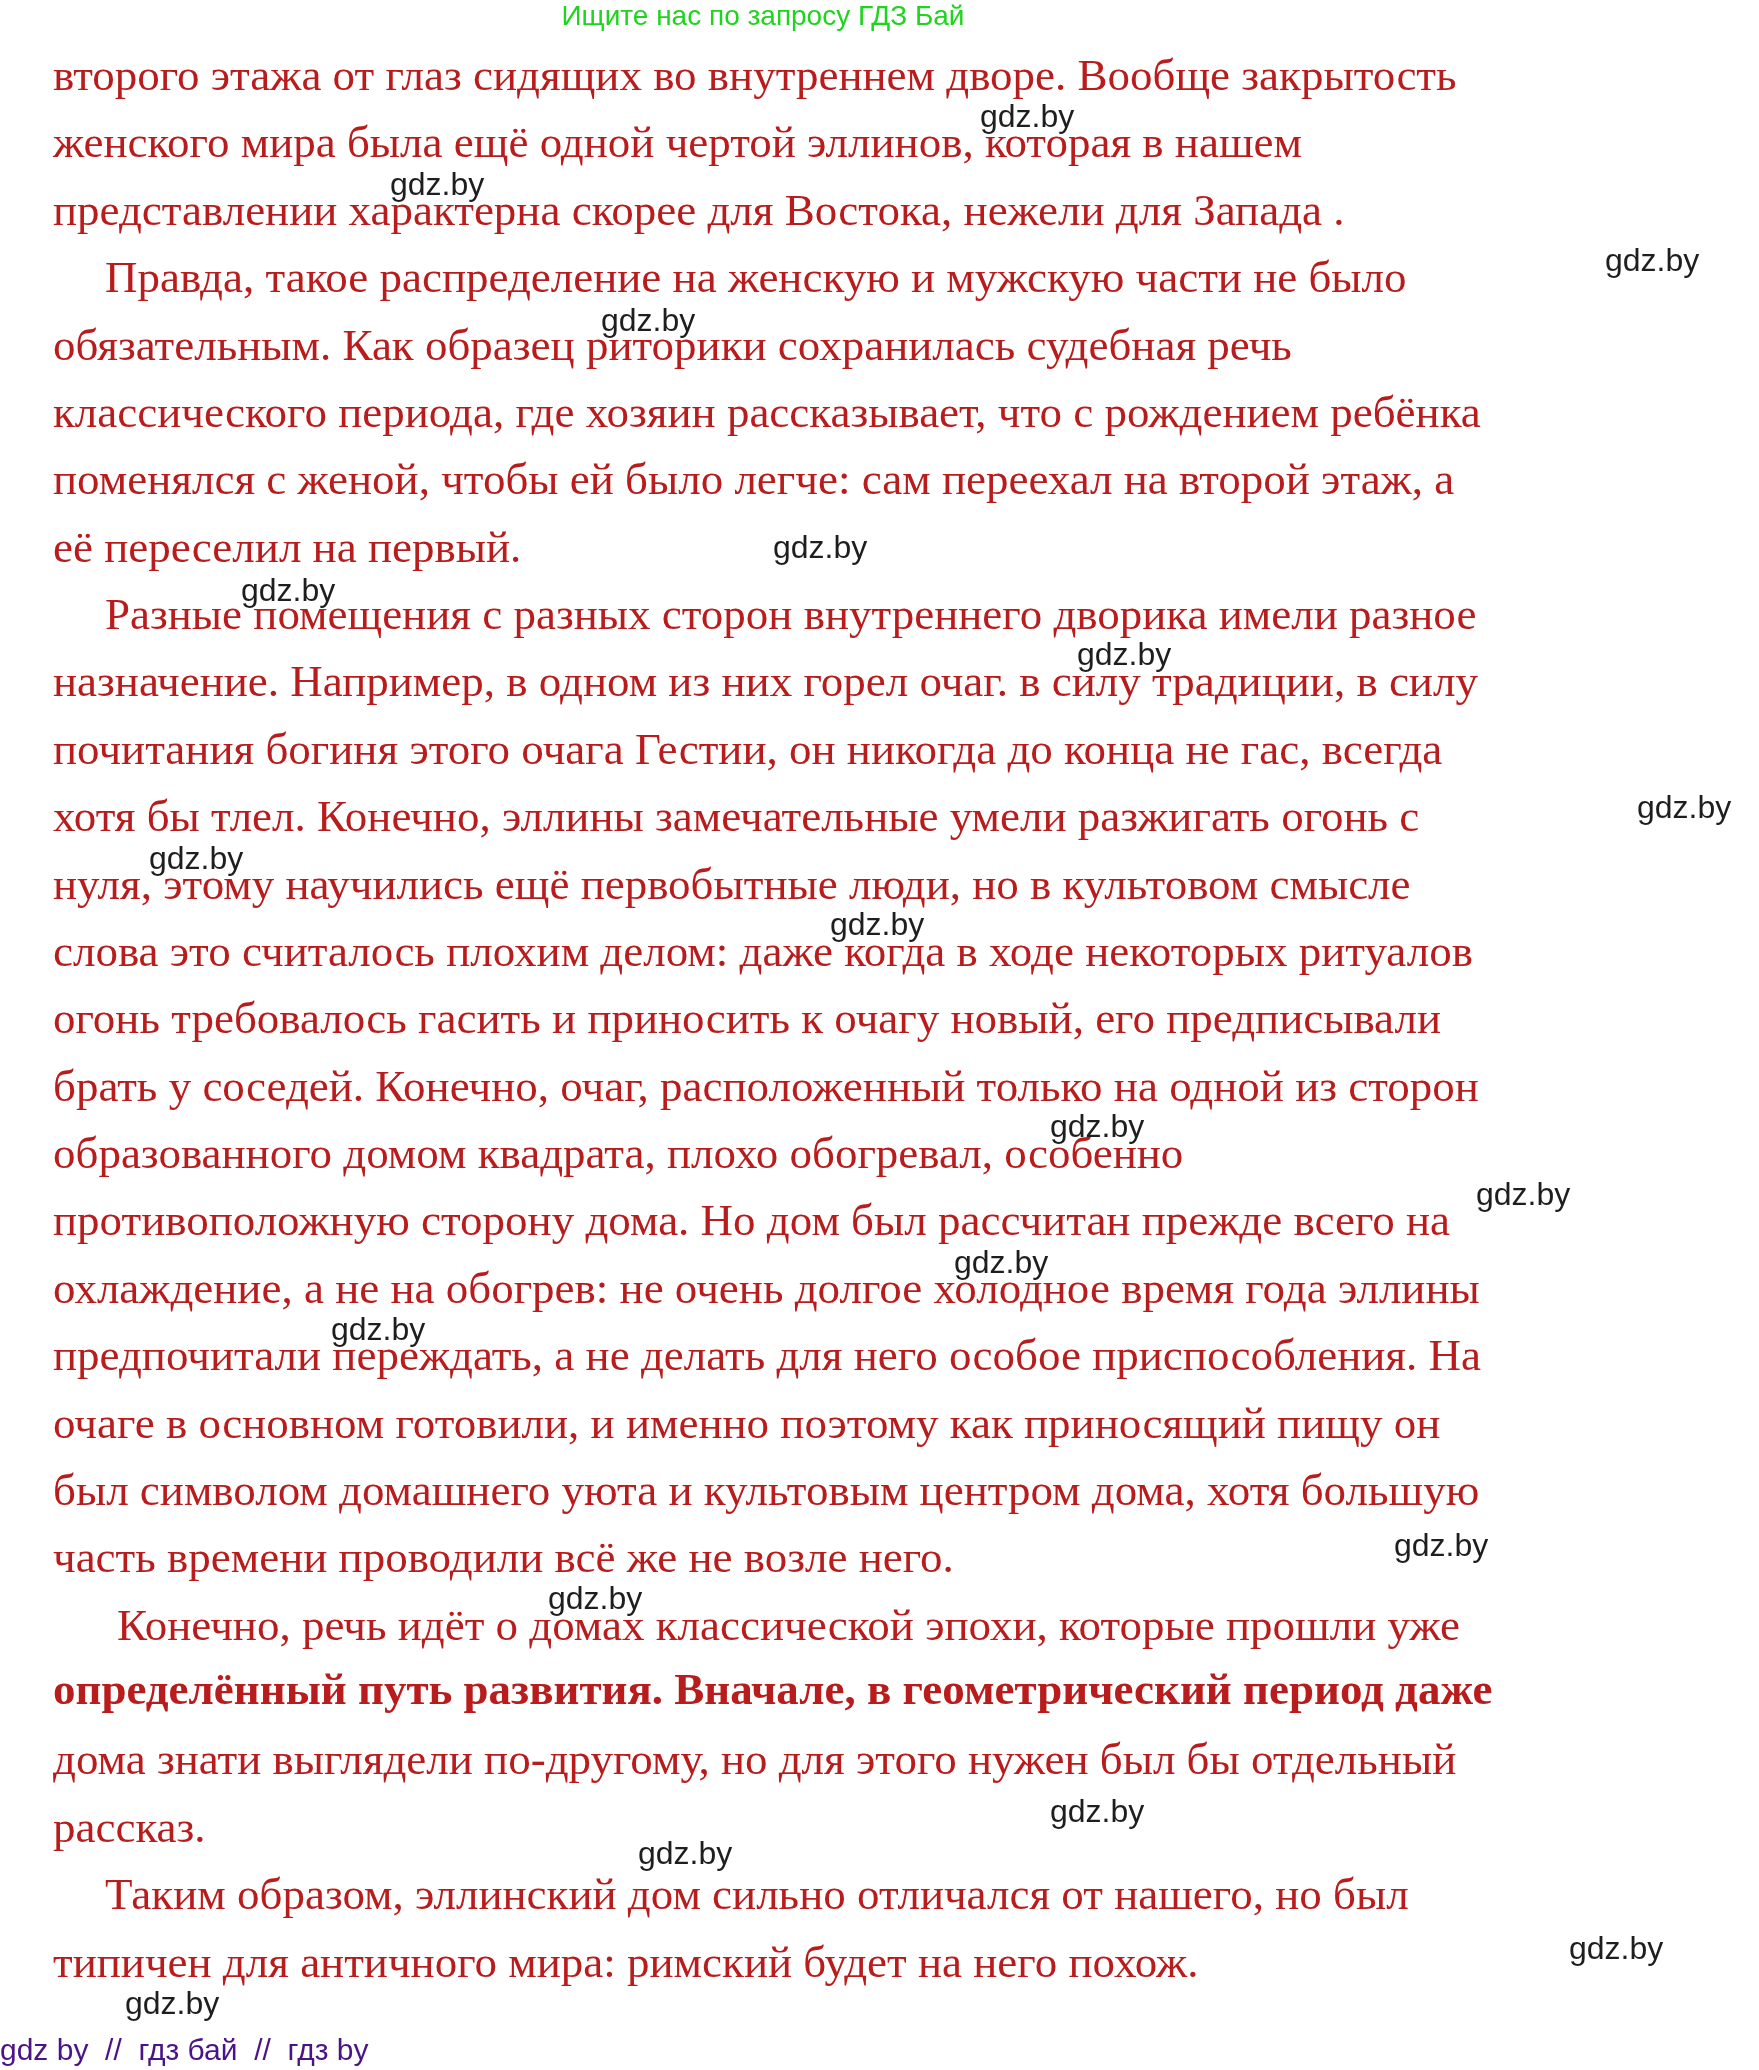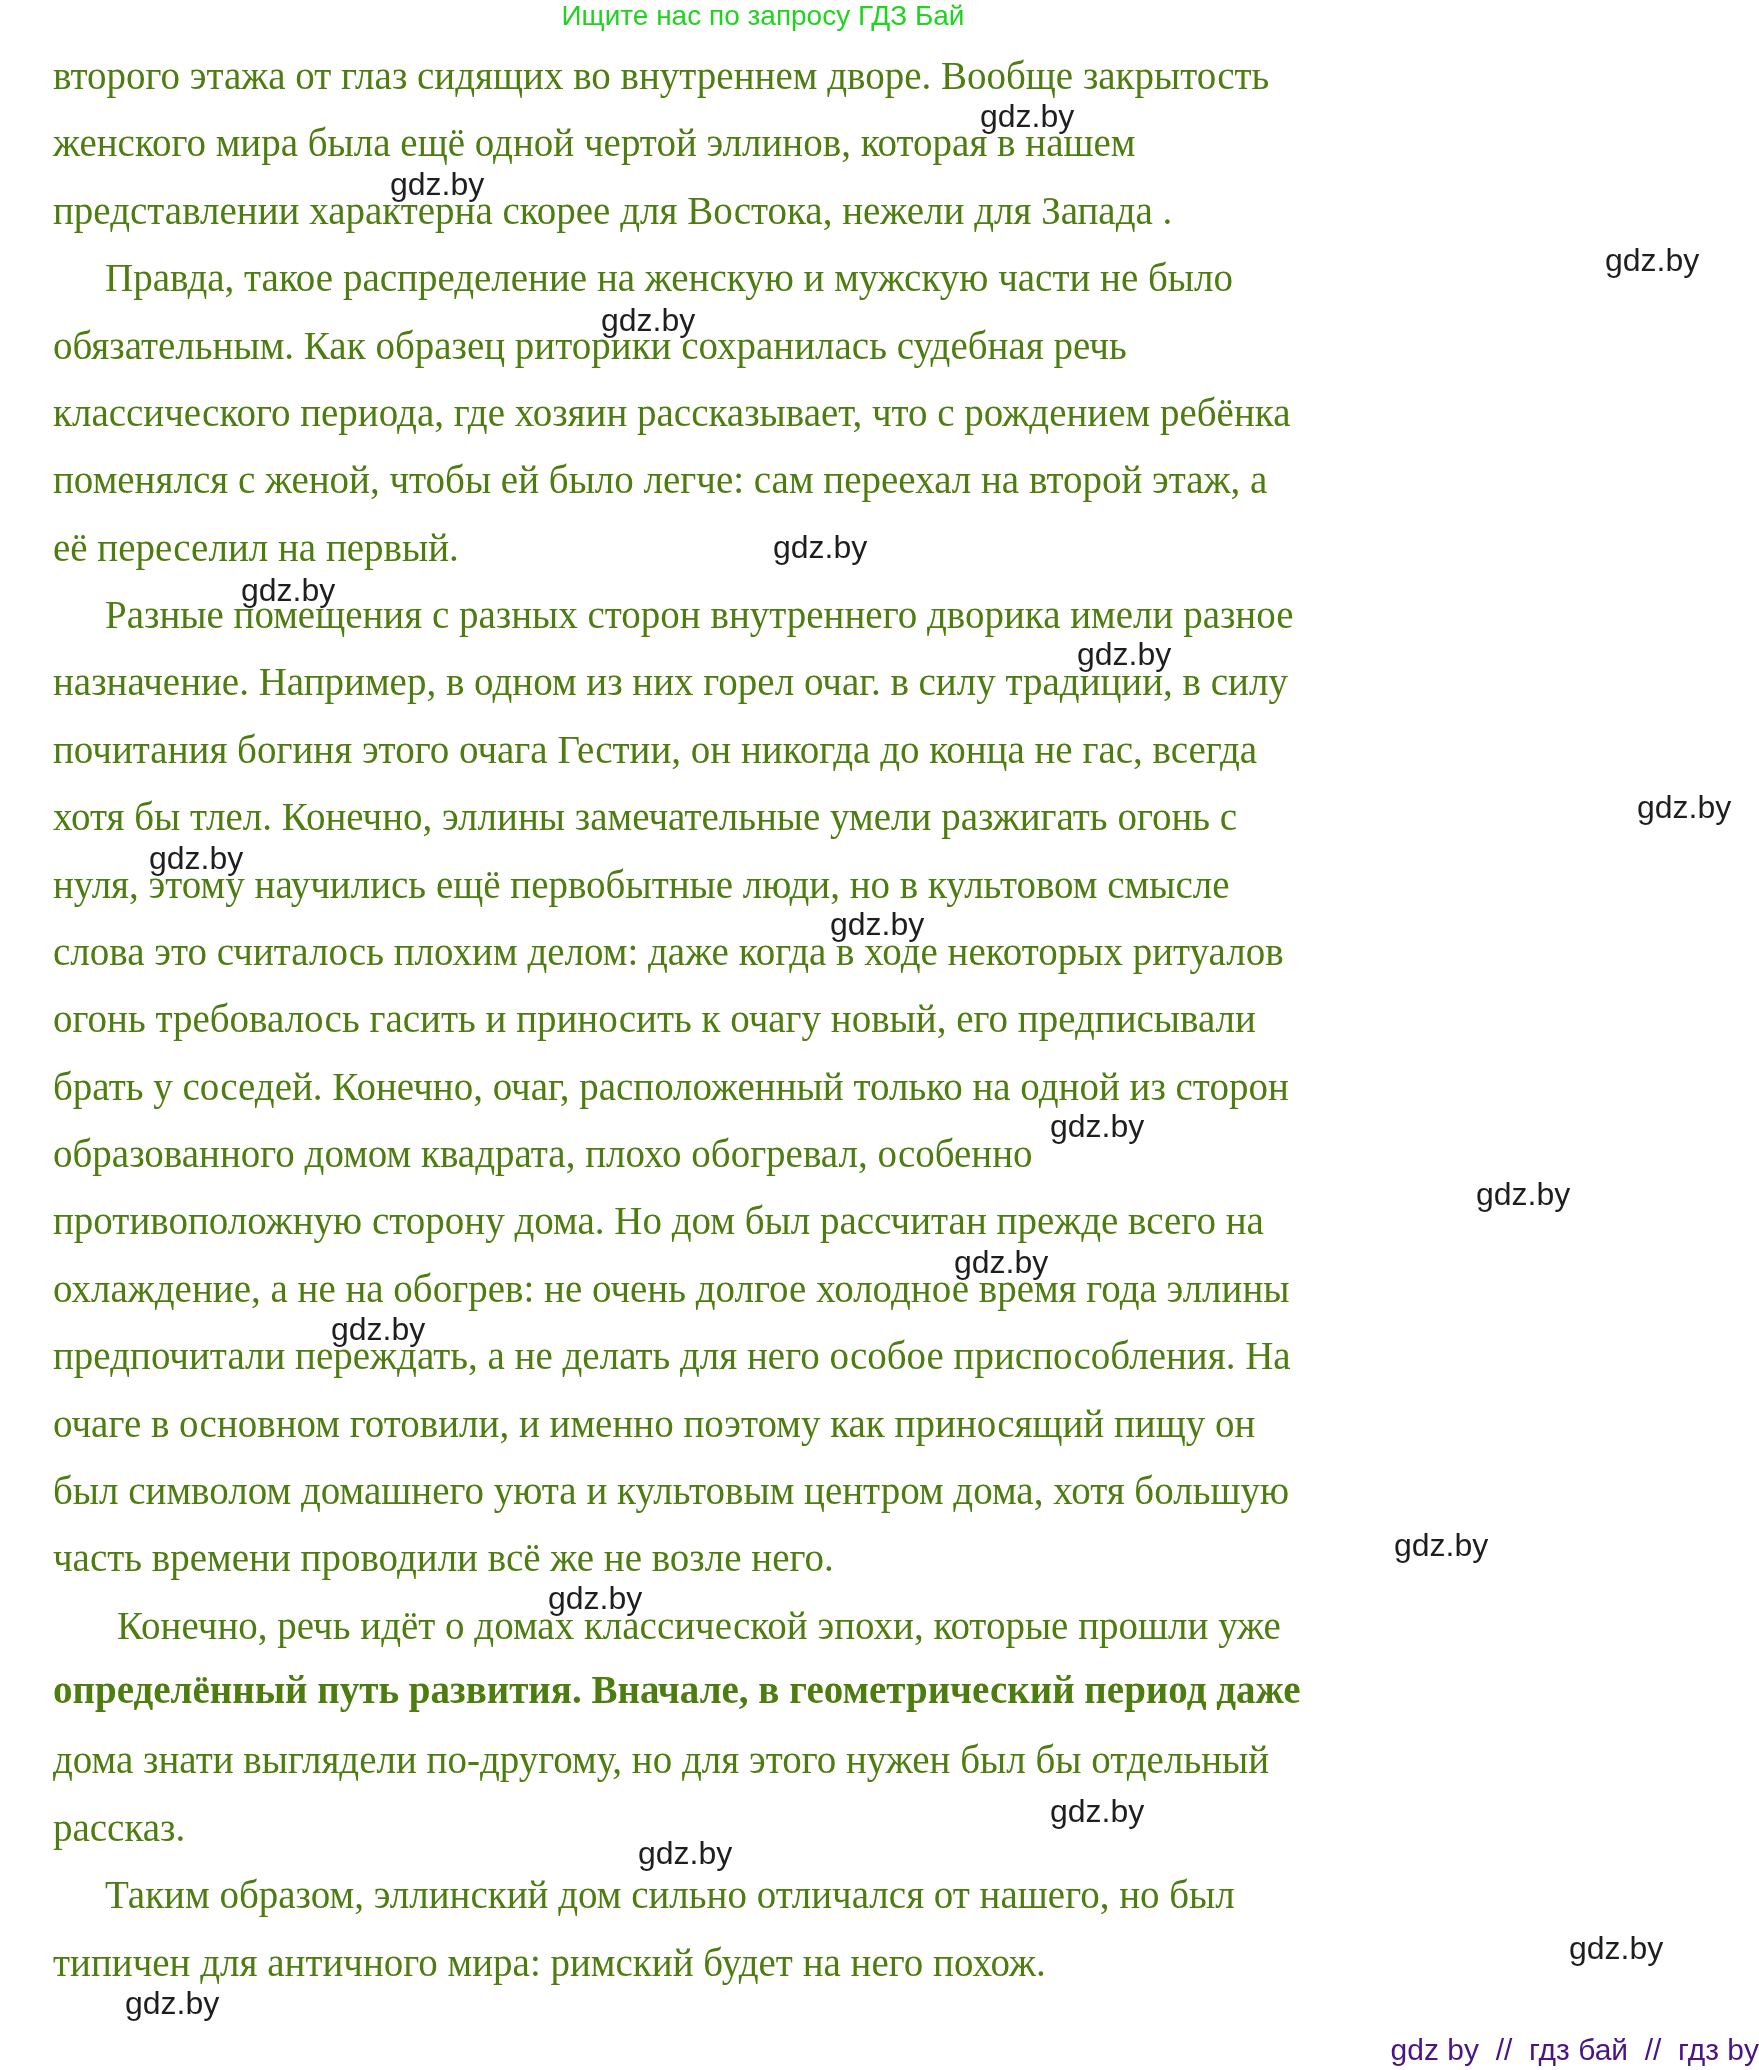--- a/index.html
+++ b/index.html
@@ -29,41 +29,41 @@
     left: 0;
     top: 42px;
     width: 1759px;
   }
   .line {
     position: absolute;
     left: 53px;
     height: 67px;
     white-space: nowrap;
     font-family: "Liberation Serif", serif;
-    font-size: 39px;
+    font-size: 45px;
     line-height: 67px;
-    color: #4d7c0f;
+    color: #b91c1c;
   }
   .line.indent {
     left: 105px;
   }
   .watermark {
     position: absolute;
     font-family: Liberation Sans, sans-serif;
     font-size: 32px;
     line-height: 30px;
     color: #1e1e1e;
     white-space: nowrap;
   }
   .footer {
     position: absolute;
     left: 0;
     top: 2032px;
     width: 1759px;
-    text-align: right;
+    text-align: left;
     font-family: "Liberation Sans", sans-serif;
     font-size: 30px;
     line-height: 35px;
     color: #4a1486;
     white-space: pre;
   }
 </style>
 </head>
 <body>
 

